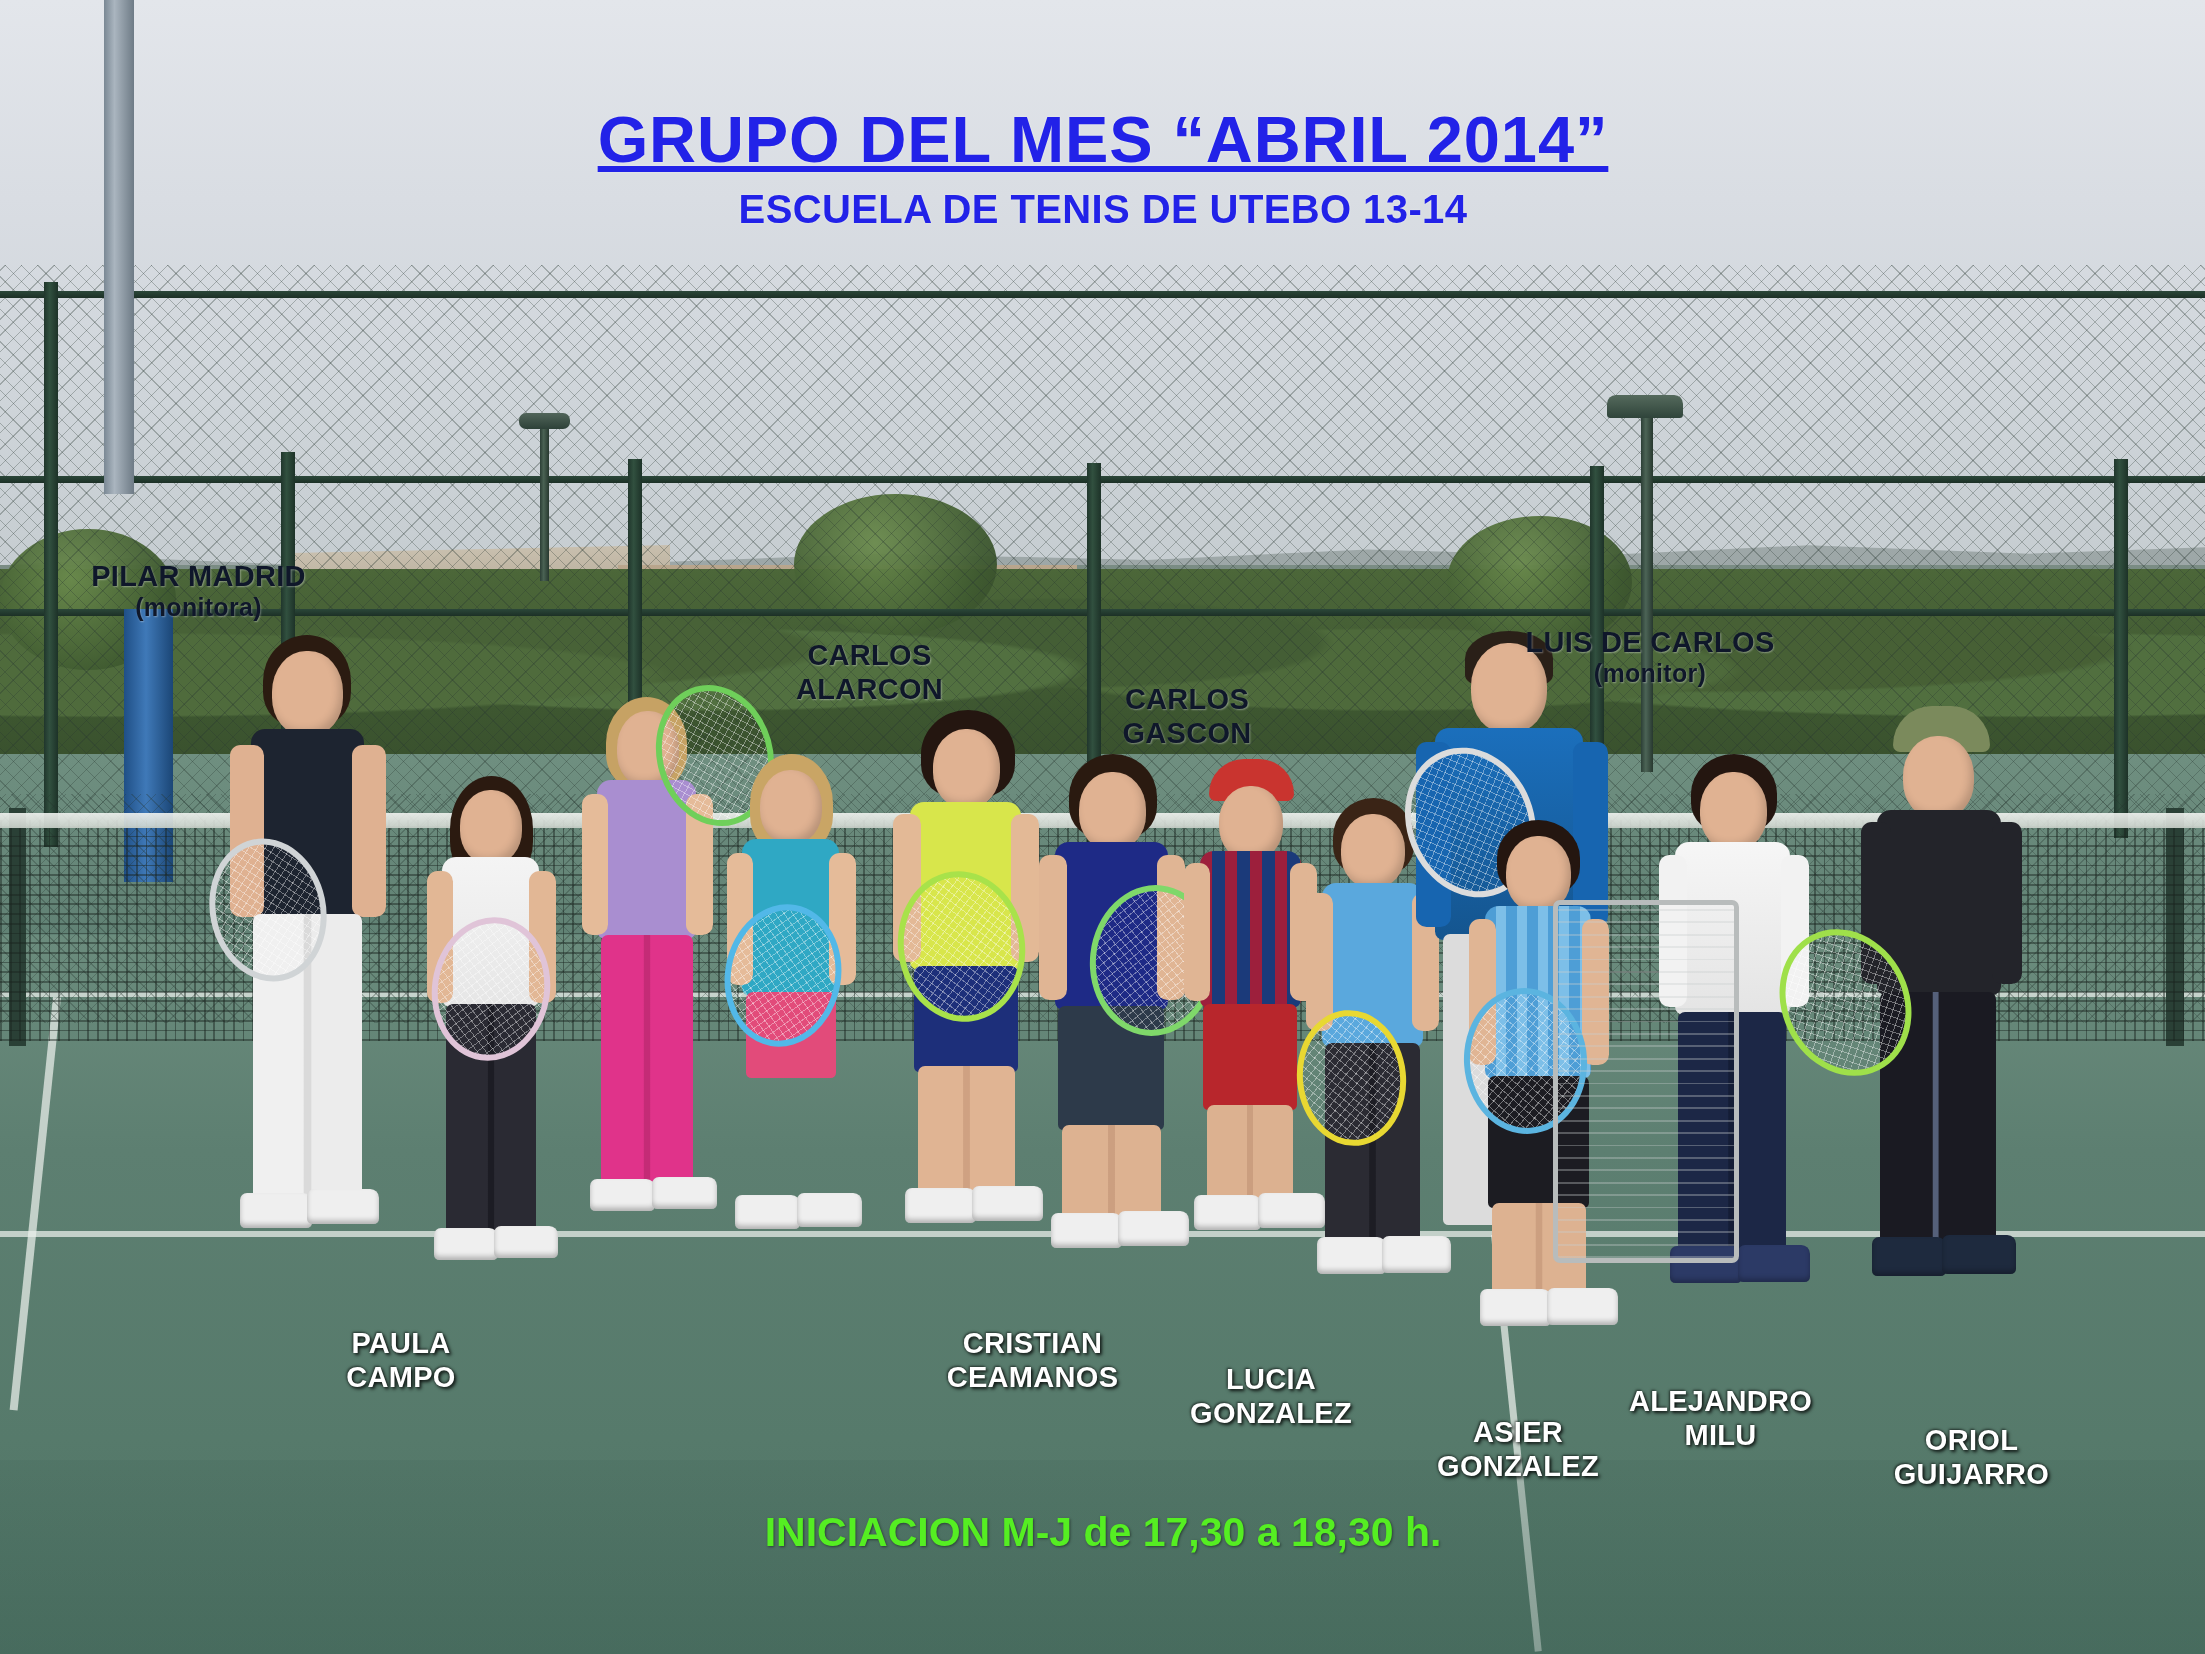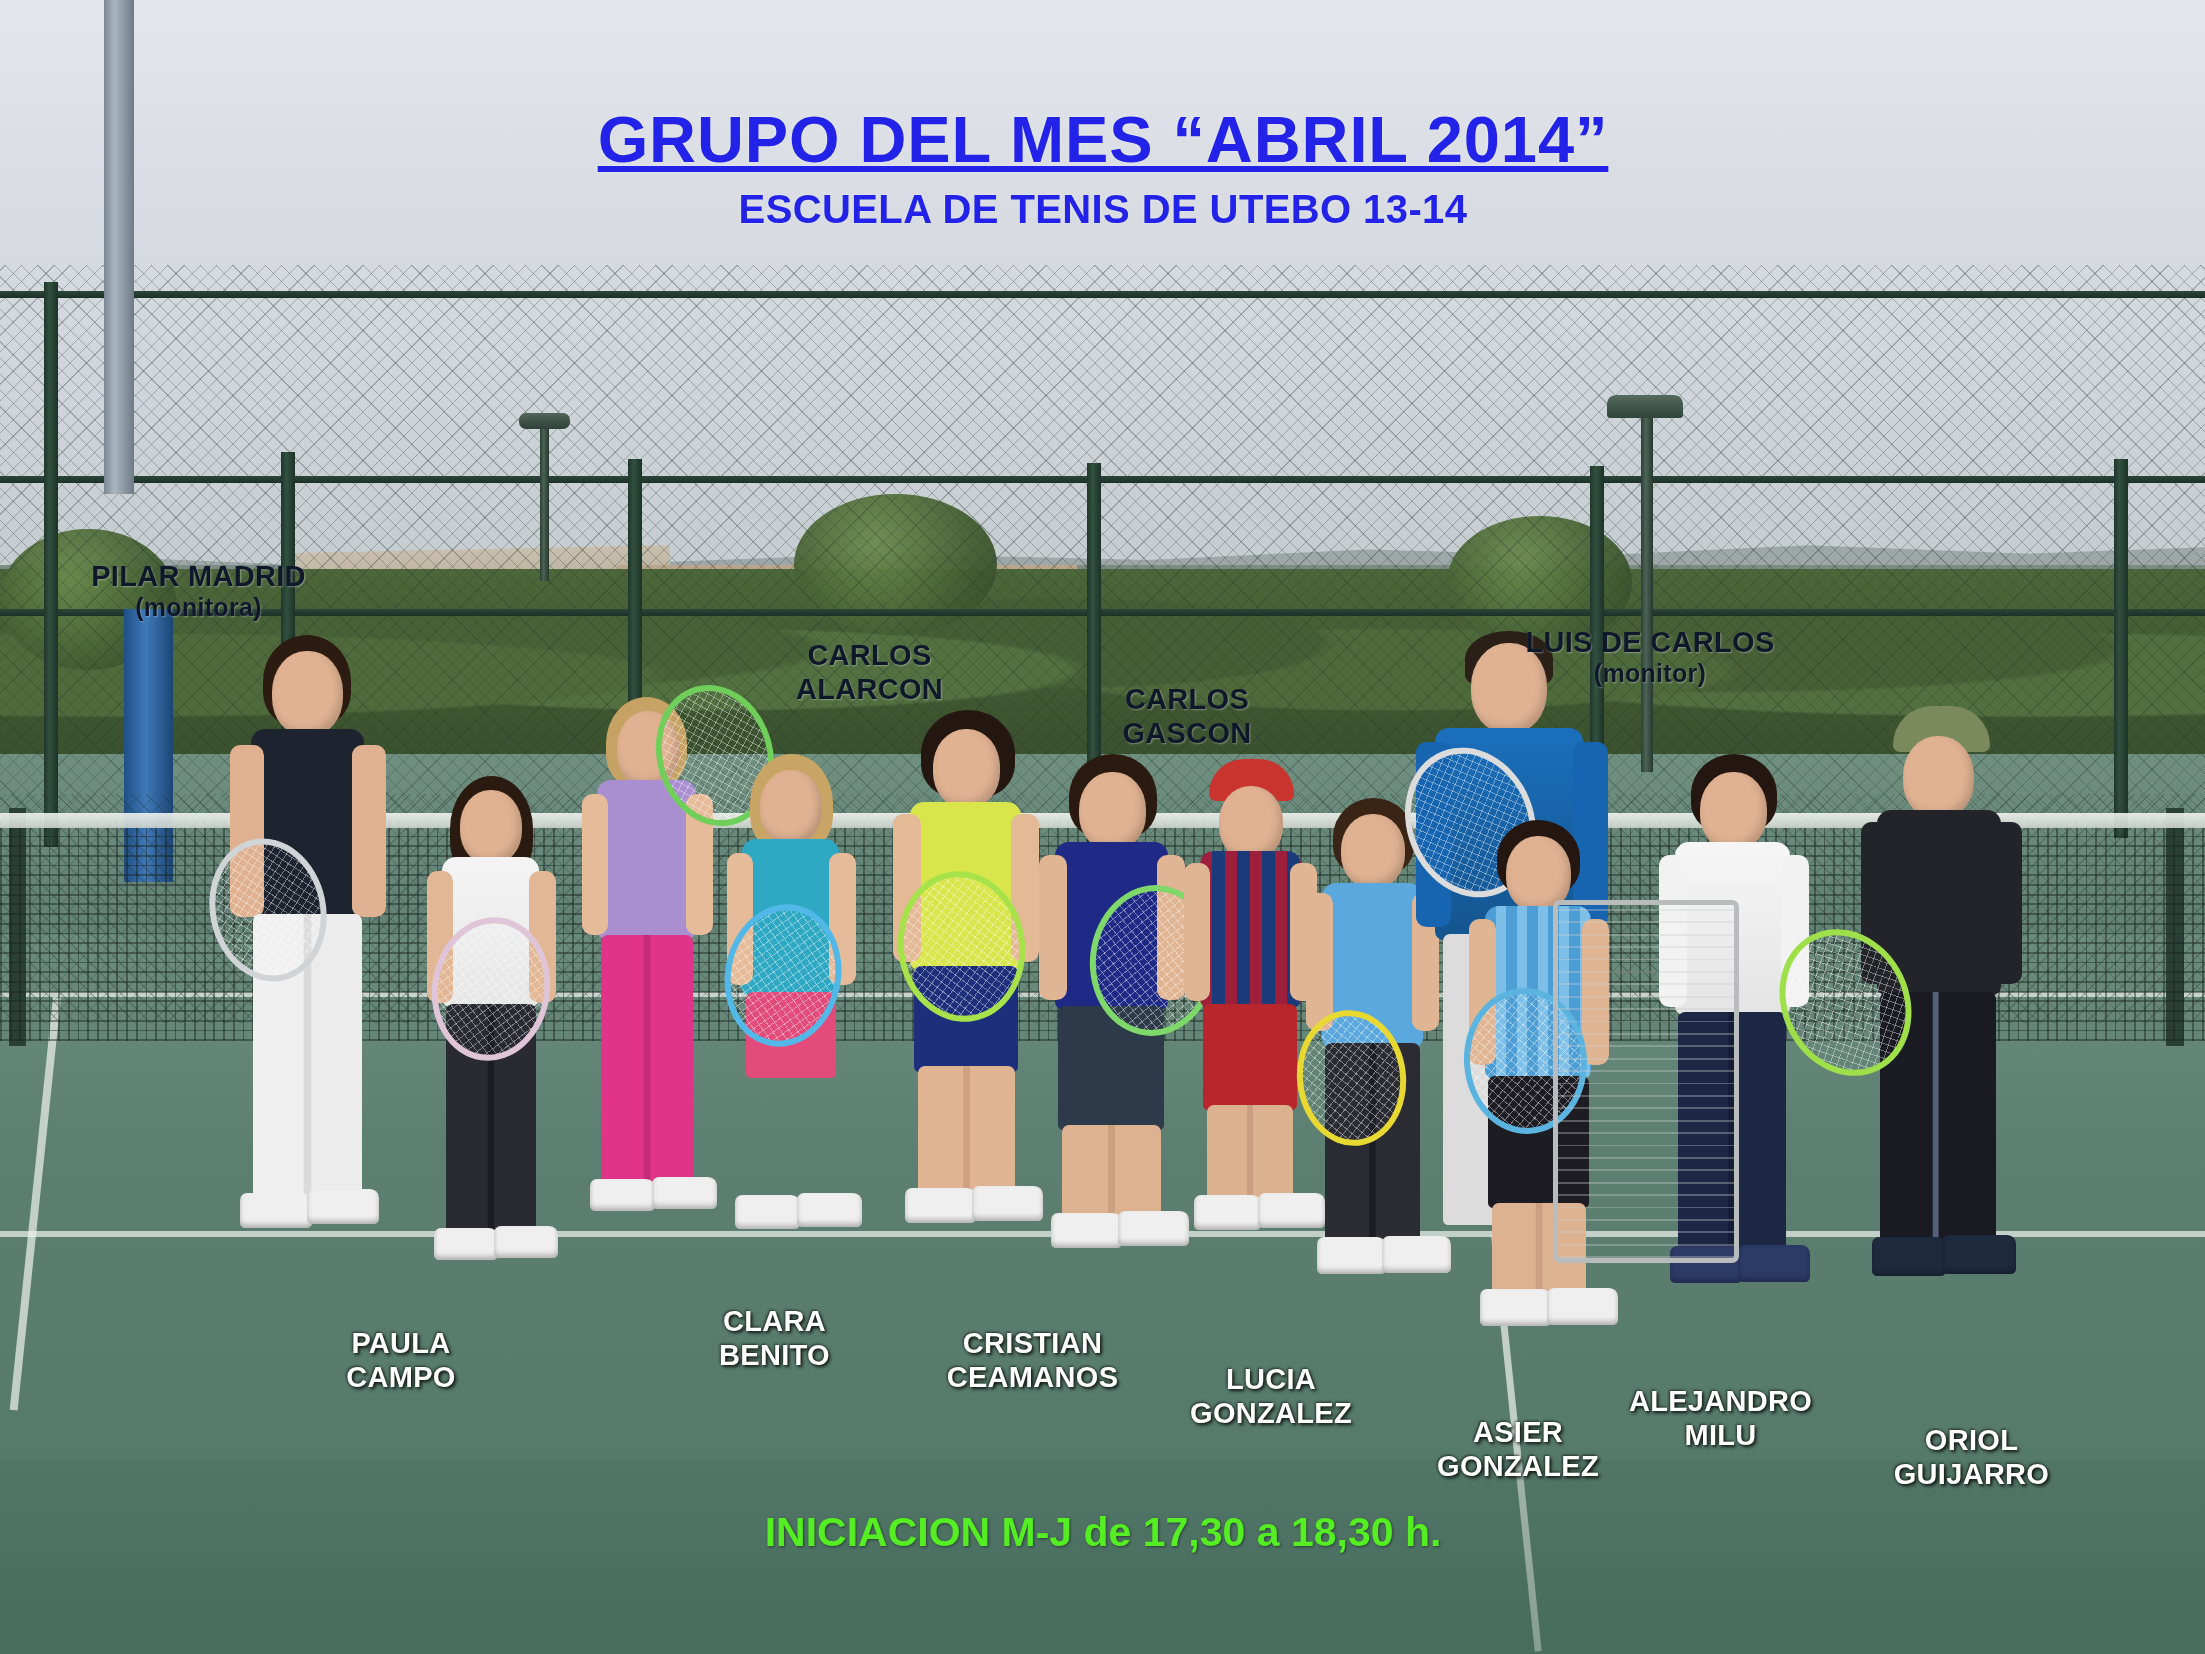--- a/index.html
+++ b/index.html
@@ -479,24 +479,20 @@
 GASCON</span>
   </div>
   <div class="name-tag dark" style="left:1491px; top:591px; width:318px;">
     <span>LUIS DE CARLOS</span>
     <span class="role">(monitor)</span>
   </div>
   <div class="name-tag" style="left:313px; top:1292px; width:176px;">
     <span>PAULA
 CAMPO</span>
   </div>
-  <div class="name-tag" style="left:684px; top:1270px; width:181px;">
-    <span>CLARA
-BENITO</span>
-  </div>
   <div class="name-tag" style="left:918px; top:1292px; width:229px;">
     <span>CRISTIAN
 CEAMANOS</span>
   </div>
   <div class="name-tag" style="left:1165px; top:1328px; width:212px;">
     <span>LUCIA
 GONZALEZ</span>
   </div>
   <div class="name-tag" style="left:1412px; top:1381px; width:212px;">
     <span>ASIER

